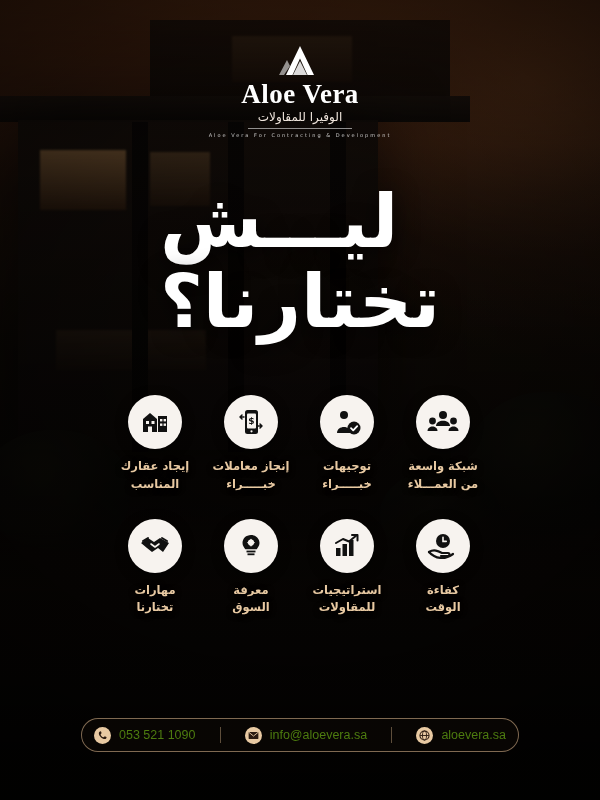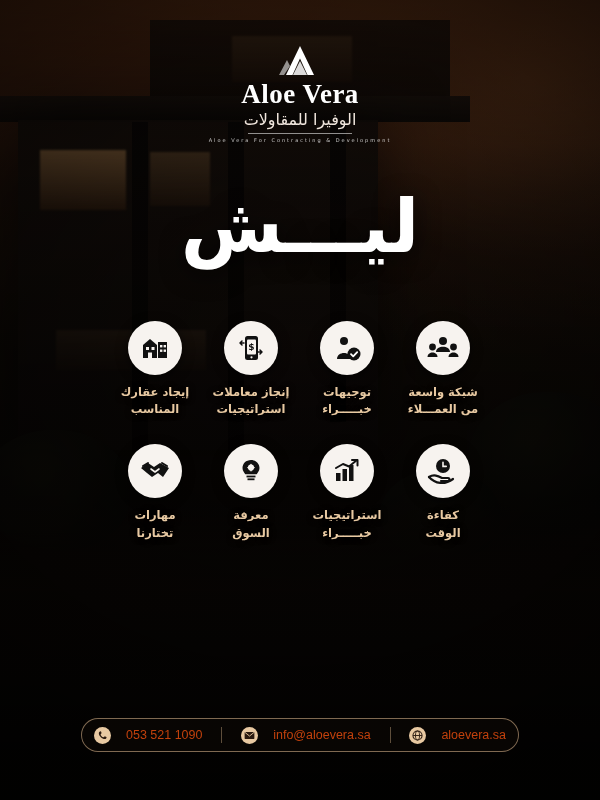--- a/index.html
+++ b/index.html
@@ -106,21 +106,21 @@
   }
   .logo-name {
     font-family: "Liberation Serif", serif;
     font-size: 27px;
     font-weight: bold;
     letter-spacing: 0.5px;
     line-height: 1.05;
     color: #ffffff;
   }
   .logo-ar {
-    font-size: 16px;
+    font-size: 12px;
     color: #f0e6dd;
     letter-spacing: 1px;
     margin-top: 2px;
   }
   .logo-rule {
     width: 104px;
     height: 1px;
     background: rgba(255,255,255,0.55);
     margin: 4px auto 3px auto;
   }
@@ -196,22 +196,22 @@
     background: rgba(20,13,9,0.35);
     display: flex;
     align-items: center;
     justify-content: space-between;
     padding: 0 12px;
     box-sizing: border-box;
   }
   .c-item {
     display: flex;
     align-items: center;
-    gap: 15px;
-    color: #c2410c;
+    gap: 8px;
+    color: #4d7c0f;
     font-size: 12.5px;
     font-family: "Liberation Sans", sans-serif;
     direction: ltr;
   }
   .c-ic {
     width: 17px; height: 17px;
     border-radius: 50%;
     background: #e8c9a2;
     display:flex; align-items:center; justify-content:center;
     flex: 0 0 auto;
@@ -257,20 +257,21 @@
         <path d="M5 31 L13 16 L16 22 L10 31 Z" fill="#ffffff" opacity="0.55"></path>
       </svg>
       <div class="logo-name">Aloe Vera</div>
       <div class="logo-ar">الوفيرا للمقاولات</div>
       <div class="logo-rule"></div>
       <div class="logo-sub">Aloe Vera  For Contracting &amp; Development</div>
     </div>
 
     <div class="headline">
       <span class="l1">ليـــش</span>
+      <span class="l2">تختارنا؟</span>
     </div>
 
     <div class="features">
 
       <div class="feature">
         <div class="badge">
           <svg width="32" height="30" viewBox="0 0 32 30">
             <circle cx="16" cy="8" r="4" fill="#111"></circle>
             <path d="M9 19 C9 12 23 12 23 19 Z" fill="#111"></path>
             <circle cx="5.5" cy="14" r="3.4" fill="#111"></circle>
@@ -301,21 +302,21 @@
           <svg width="30" height="30" viewBox="0 0 30 30">
             <rect x="9" y="3" width="13" height="24" rx="2.5" fill="#111"></rect>
             <rect x="11" y="6.5" width="9" height="15" rx="1" fill="#f7f3ef"></rect>
             <circle cx="15.5" cy="24.3" r="1.1" fill="#f7f3ef"></circle>
             <text x="15.5" y="17" font-size="9" font-family="DejaVu Sans, sans-serif" font-weight="bold" fill="#111" text-anchor="middle">$</text>
             <path d="M4 10 h4 M4 10 l2 -2 M4 10 l2 2" stroke="#111" stroke-width="1.5" fill="none" stroke-linecap="round"></path>
             <path d="M26 19 h-4 M26 19 l-2 -2 M26 19 l-2 2" stroke="#111" stroke-width="1.5" fill="none" stroke-linecap="round"></path>
           </svg>
         </div>
         <div class="f-label">إنجاز معاملات
-استراتيجيات</div>
+خبـــــراء</div>
       </div>
 
       <div class="feature">
         <div class="badge">
           <svg width="30" height="30" viewBox="0 0 30 30">
             <path d="M3 12 L10 6 L17 12 V25 H3 Z" fill="#111"></path>
             <rect x="18" y="9" width="9" height="16" fill="#111"></rect>
             <rect x="6" y="14" width="3" height="3" fill="#f7f3ef"></rect>
             <rect x="11.5" y="14" width="3" height="3" fill="#f7f3ef"></rect>
             <rect x="8" y="19.5" width="4" height="5.5" fill="#f7f3ef"></rect>
@@ -346,21 +347,21 @@
         <div class="badge">
           <svg width="30" height="30" viewBox="0 0 30 30">
             <rect x="4" y="17" width="4.5" height="8" fill="#111"></rect>
             <rect x="10.5" y="13" width="4.5" height="12" fill="#111"></rect>
             <rect x="17" y="9" width="4.5" height="16" fill="#111"></rect>
             <path d="M4 12 L11 8 L17 10.5 L25 4" stroke="#111" stroke-width="2" fill="none" stroke-linecap="round" stroke-linejoin="round"></path>
             <path d="M20 4 h5.5 v5.5" stroke="#111" stroke-width="2" fill="none" stroke-linecap="round" stroke-linejoin="round"></path>
           </svg>
         </div>
         <div class="f-label">استراتيجيات
-خبـــــراء</div>
+للمقاولات</div>
       </div>
 
       <div class="feature">
         <div class="badge">
           <svg width="30" height="30" viewBox="0 0 30 30">
             <path d="M15 4 c-5 0 -8.5 3.6 -8.5 8 c0 3 1.8 4.6 2.8 6.2 h11.4 c1 -1.6 2.8 -3.2 2.8 -6.2 c0 -4.4 -3.5 -8 -8.5 -8 Z" fill="#111"></path>
             <rect x="10.5" y="19.6" width="9" height="1.8" fill="#111"></rect>
             <rect x="11.5" y="22.4" width="7" height="1.8" fill="#111"></rect>
             <circle cx="15" cy="11.6" r="3.1" fill="#f7f3ef"></circle>
             <path d="M15 8.5 v1.2 M15 13.5 v1.2 M11.9 11.6 h1.2 M16.9 11.6 h1.2" stroke="#f7f3ef" stroke-width="1.4" stroke-linecap="round"></path>

